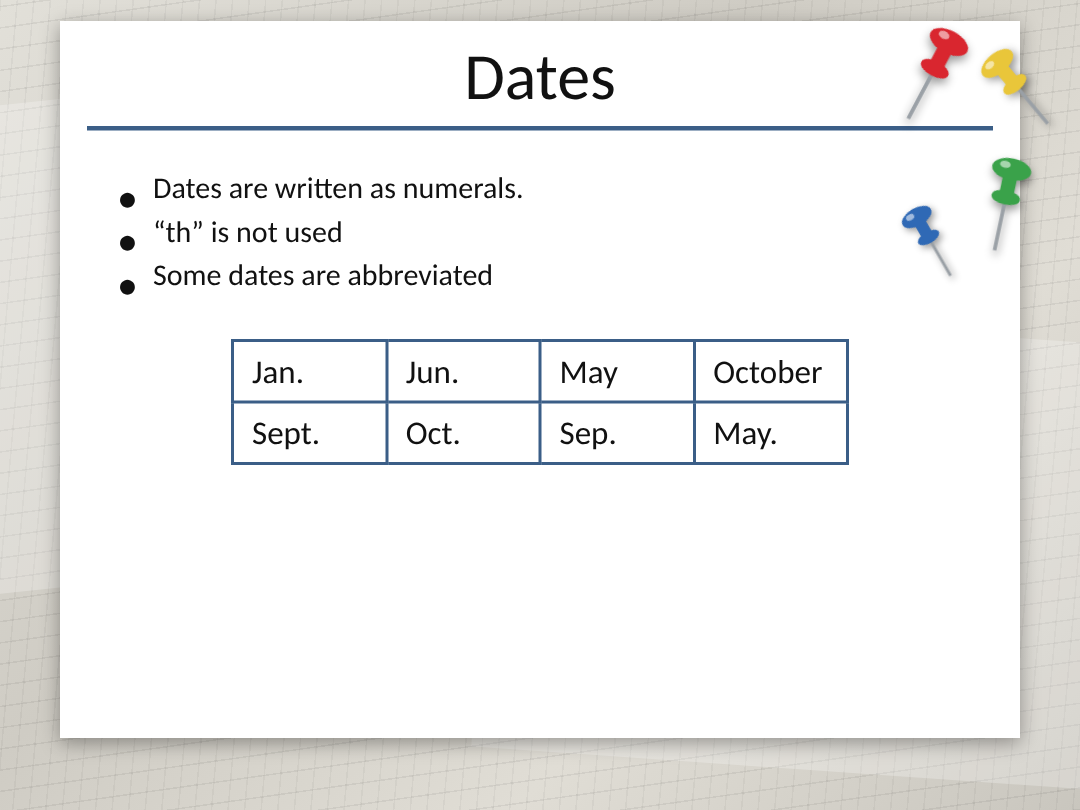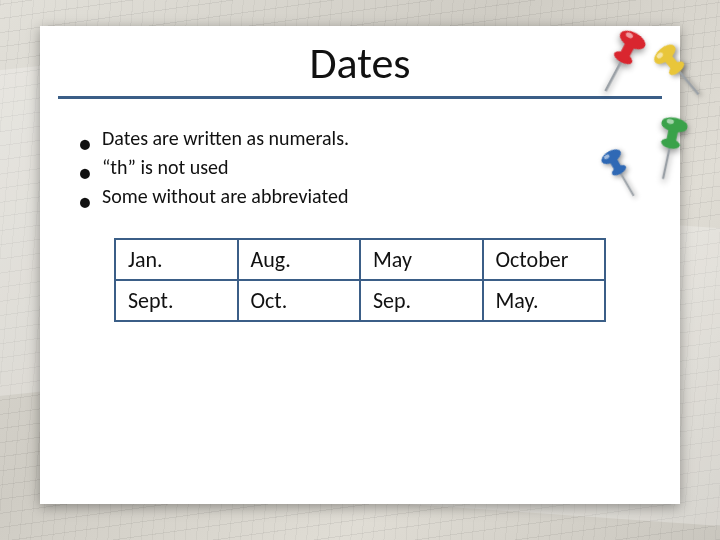--- a/index.html
+++ b/index.html
@@ -22,21 +22,21 @@
   }
   .bg::before, .bg::after {
     content: ""; position: absolute; background: rgba(255,255,255,0.25);
     mix-blend-mode: overlay;
   }
   .bg::before { inset: 10% 50% 30% -5%; transform: rotate(-6deg); }
   .bg::after  { inset: 40% -5% 5% 45%; transform: rotate(4deg); }
 
   .slide {
     position: absolute;
-    left: 40px; top: 26px; width: 640px; height: 478px;
+    left: 40px; top: 14px; width: 640px; height: 478px;
     background: #ffffff;
     box-shadow: 0 3px 12px rgba(0,0,0,0.35);
   }
 
   .title-wrap {
     margin: 10px 18px 0 18px;
     border-bottom: 3px solid #3b5e87;
     padding-bottom: 6px;
   }
   .title {
@@ -60,21 +60,21 @@
   }
   .bullets li::before {
     content: "•";
     position: absolute; left: 4px; top: 0;
     font-size: 28px; line-height: 1.35;
   }
 
   .month-table {
     margin: 28px auto 0 auto;
     border-collapse: collapse;
-    width: 492px;
+    width: 412px;
   }
   .month-table td {
     border: 2px solid #3b5e87;
     padding: 6px 12px;
     font-size: 22px;
     color: #111;
     width: 25%;
     text-align: left;
   }
 
@@ -93,28 +93,28 @@
 
 <div class="slide">
 
   <div class="title-wrap">
     <h1 class="title">Dates</h1>
   </div>
 
   <ul class="bullets">
     <li>Dates are written as numerals.</li>
     <li>“th” is not used</li>
-    <li>Some without are abbreviated</li>
+    <li>Some dates are abbreviated</li>
   </ul>
 
   <table class="month-table">
     <tbody>
         <tr>
       <td>Jan.</td>
-      <td>Aug.</td>
+      <td>Jun.</td>
       <td>May</td>
       <td>October</td>
     </tr>
     <tr>
       <td>Sept.</td>
       <td>Oct.</td>
       <td>Sep.</td>
       <td>May.</td>
     </tr>
   </tbody>

